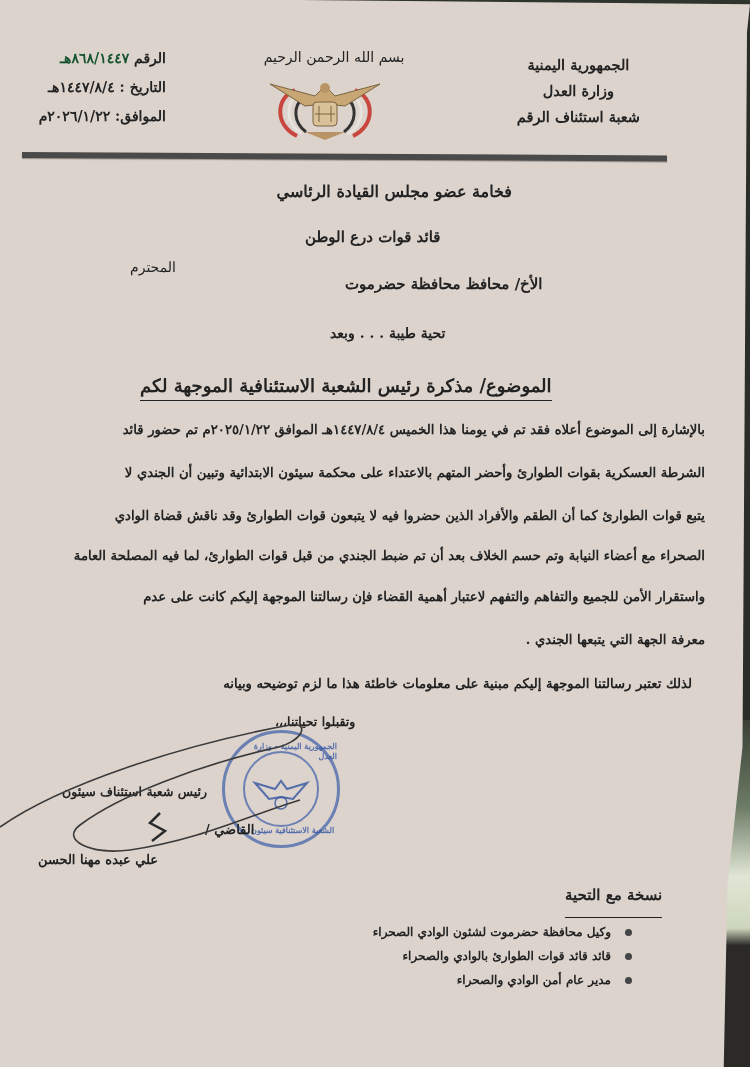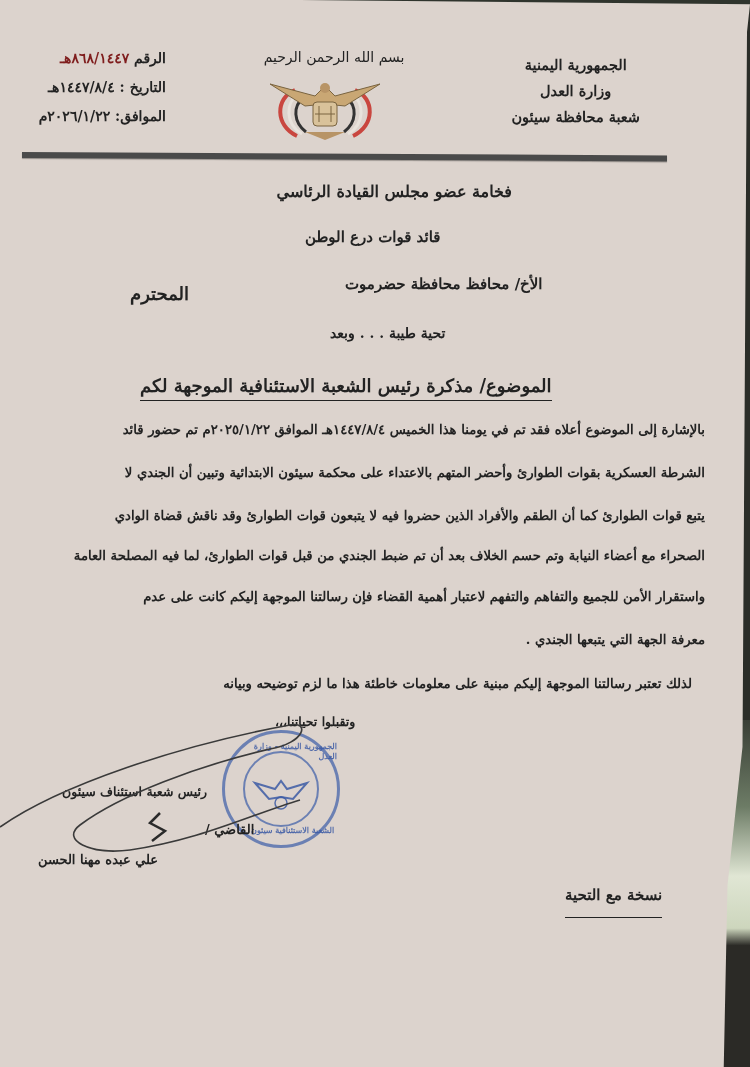--- a/index.html
+++ b/index.html
@@ -19,33 +19,33 @@
     }
     .page {
       position:absolute; left:0; top:0; width:750px; height:1067px;
       background:#dcd3cd;
       clip-path: polygon(0 0, 40% 0, 100% 0.4%, 99.6% 3%, 99% 70%, 97% 83%, 96.5% 100%, 0 100%);
     }
     .doc-text { position:absolute; direction:rtl; color:#222; white-space:nowrap; }
     .hdr-right { top:52px; right:110px; font-size:14.5px; line-height:26px; text-align:center; font-weight:bold; }
     .hdr-right div { text-align:center; }
     .hdr-left { top:44px; left:16px; font-size:14px; line-height:29px; text-align:right; width:150px; font-weight:bold; }
-    .hdr-left .num-hand { color:#7f1d1d; font-weight:bold; }
+    .hdr-left .num-hand { color:#14532d; font-weight:bold; }
     .basmala { top:49px; left:244px; width:180px; text-align:center; font-size:14px; font-family:"DejaVu Sans", sans-serif; }
     .emblem { position:absolute; left:265px; top:76px; width:120px; height:68px; }
     .rule {
       position:absolute; left:22px; top:152px; width:645px; height:6px;
       background:#4a4a4a;
       transform:rotate(0.3deg); transform-origin:left center;
       box-shadow:0 1px 1px rgba(0,0,0,0.3);
     }
     .addr1 { top:182px; right:238px; font-size:16px; font-weight:bold; }
     .addr2 { top:228px; left:305px; font-size:15px; font-weight:bold; }
     .addr3 { top:275px; left:345px; font-size:15px; font-weight:bold; }
-    .addr3b { top:283px; left:130px; font-size:18px; font-weight:bold; }
+    .addr3b { top:259px; left:130px; font-size:14px; font-weight:normal; }
     .greet { top:325px; left:330px; font-size:14px; font-weight:bold; }
     .subject {
       top:375px; left:140px; font-size:18px; font-weight:bold;
       border-bottom:1.5px solid #222; padding-bottom:4px;
     }
     .body-line { right:45px; font-size:13.2px; font-weight:bold; }
     .l1 { top:422px; } .l2 { top:465px; } .l3 { top:508px; } .l4 { top:548px; } .l5 { top:589px; }
     .l6 { top:632px;margin-left:40px; } .l7 { top:676px; right:58px;margin-left:31px; }
     .closing { top:714px; left:275px; font-size:12.5px; font-weight:bold; }
     .sig-title { top:784px; left:62px; font-size:12.5px; font-weight:bold; }
@@ -73,21 +73,21 @@
 <body>
 
 <div class="bg-top"></div>
 <div class="bg-right"></div>
 
 <div class="page">
 
   <div class="doc-text hdr-right">
     <div>الجمهورية اليمنية</div>
     <div>وزارة العدل</div>
-    <div>شعبة محافظة سيئون</div>
+    <div>شعبة استئناف الرقم</div>
   </div>
 
   <div class="doc-text basmala">بسم الله الرحمن الرحيم</div>
 
   <svg class="emblem" viewBox="0 0 120 68">
     <path d="M32 60 C10 50 10 22 30 14" fill="none" stroke="#c9463f" stroke-width="4"></path>
     <path d="M37 58 C20 48 20 26 34 18" fill="none" stroke="#e8e2dc" stroke-width="3"></path>
     <path d="M41 56 C28 46 28 30 38 22" fill="none" stroke="#333" stroke-width="3"></path>
     <path d="M88 60 C110 50 110 22 90 14" fill="none" stroke="#c9463f" stroke-width="4"></path>
     <path d="M83 58 C100 48 100 26 86 18" fill="none" stroke="#e8e2dc" stroke-width="3"></path>
@@ -149,14 +149,28 @@
   <div class="doc-text sig-title">رئيس شعبة استئناف سيئون</div>
   <div class="doc-text sig-judge">القاضي /</div>
   <div class="doc-text sig-name">علي عبده مهنا الحسن</div>
 
   <svg class="signature" viewBox="0 0 320 150">
     <path d="M0 112 C60 70 180 30 290 10 C310 6 305 28 270 34 C200 50 120 80 80 110 C60 125 90 140 130 135 C200 125 250 100 300 85" fill="none" stroke="#3a3a3a" stroke-width="1.6"></path>
     <path d="M160 98 L150 108 L165 116 L152 126" fill="none" stroke="#2a2a2a" stroke-width="2.5"></path>
   </svg>
 
   <div class="doc-text cc-title">نسخة مع التحية</div>
+  <div class="cc-list">
+    <div class="cc-item">
+      <span class="cc-bullet"></span>
+      <span>وكيل محافظة حضرموت لشئون الوادي الصحراء</span>
+    </div>
+    <div class="cc-item">
+      <span class="cc-bullet"></span>
+      <span>قائد قائد قوات الطوارئ بالوادي والصحراء</span>
+    </div>
+    <div class="cc-item">
+      <span class="cc-bullet"></span>
+      <span>مدير عام أمن الوادي والصحراء</span>
+    </div>
+  </div>
 
 </div>
 
 </body></html>

